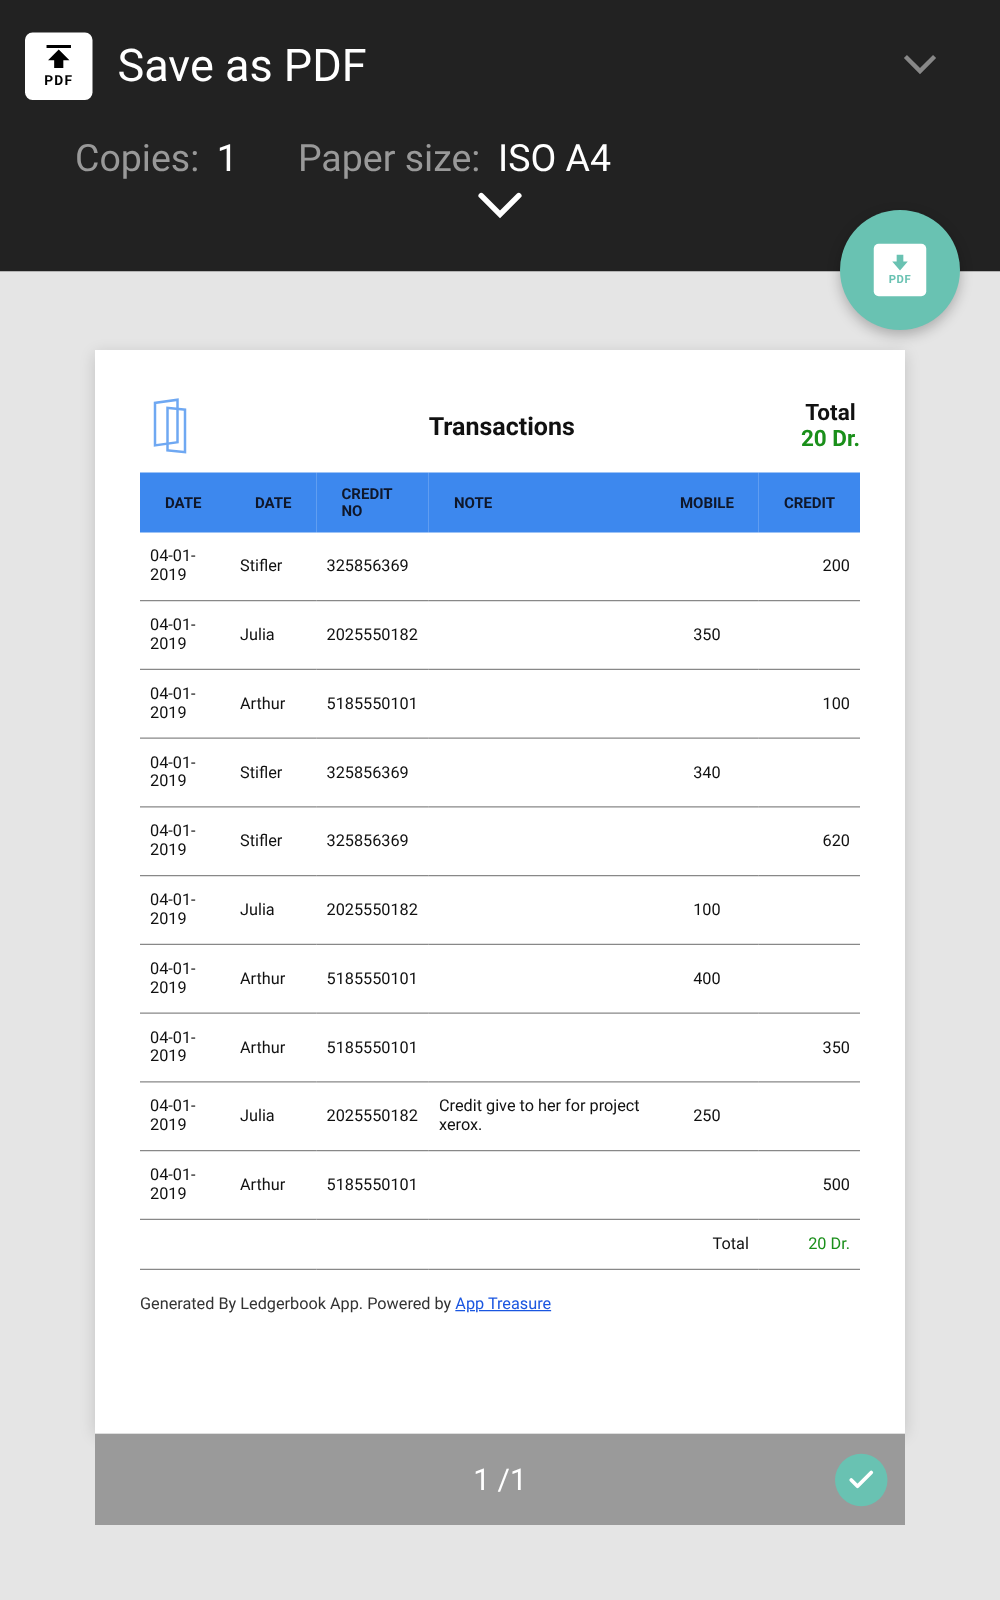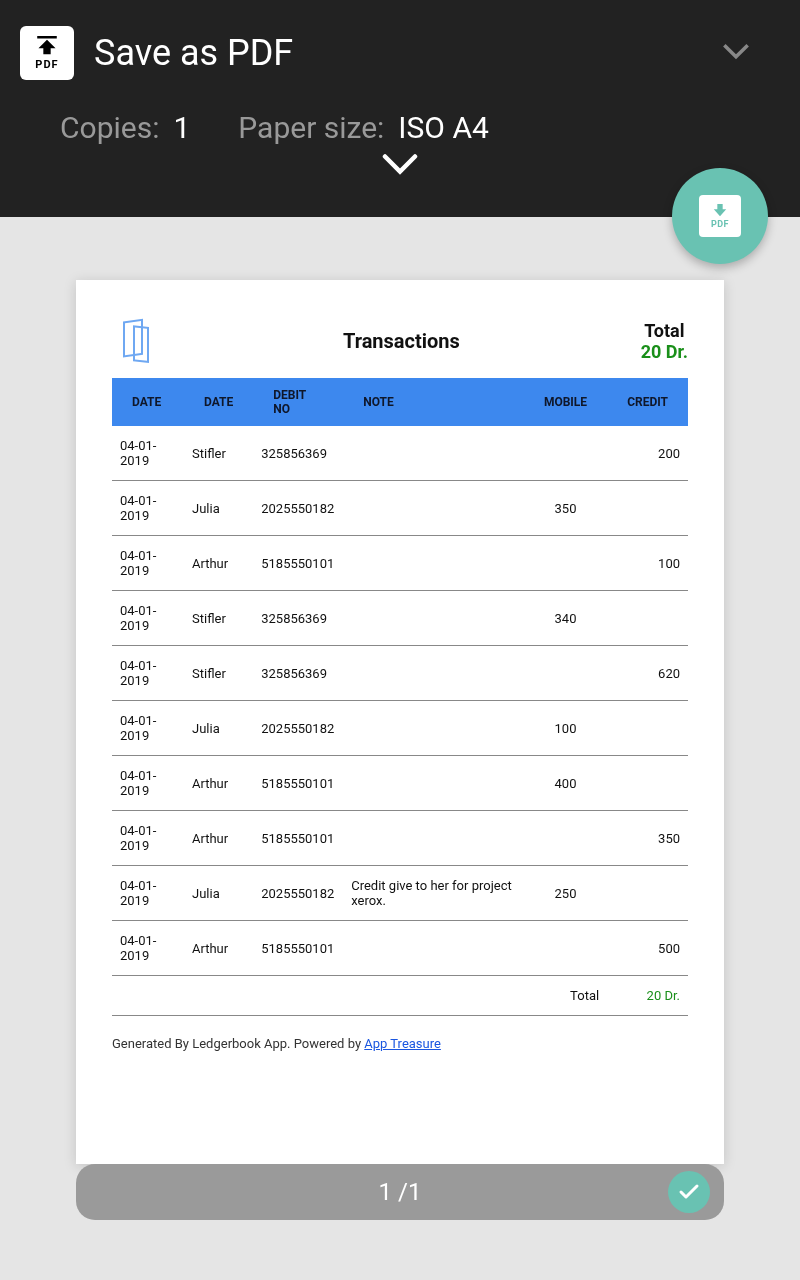--- a/index.html
+++ b/index.html
@@ -139,28 +139,27 @@
 
   .gen-by {
     margin-top:20px;
     font-size:13px;
     color:#333;
   }
   .gen-by a { color:#1a56e0; }
 
   .pager {
     background:#9a9a9a;
-    height:56px;
+    height:73px;
     display:flex;
     align-items:center;
     justify-content:center;
     color:#fff;
     font-size:24px;
     position:relative;
-    border-radius:19px;
   }
   .confirm-fab {
     position:absolute;
     right:14px; top:50%;
     transform:translateY(-50%);
     width:42px; height:42px;
     border-radius:50%;
     background:#69c2b2;
     display:flex; align-items:center; justify-content:center;
     color:#fff;
@@ -229,21 +228,21 @@
           <col style="width:56px">
           <col style="width:90px">
           <col>
           <col style="width:54px">
           <col style="width:60px">
       </colgroup>
       <thead>
         <tr>
           <th>DATE</th>
           <th>DATE</th>
-          <th>DEBIT NO</th>
+          <th>CREDIT NO</th>
           <th>NOTE</th>
           <th class="num-right">MOBILE</th>
           <th class="num-right">CREDIT</th>
         </tr>
       </thead>
       <tbody id="rows-body">
           <tr>
             <td>04-01-2019</td>
             <td>Stifler</td>
             <td>325856369</td>

